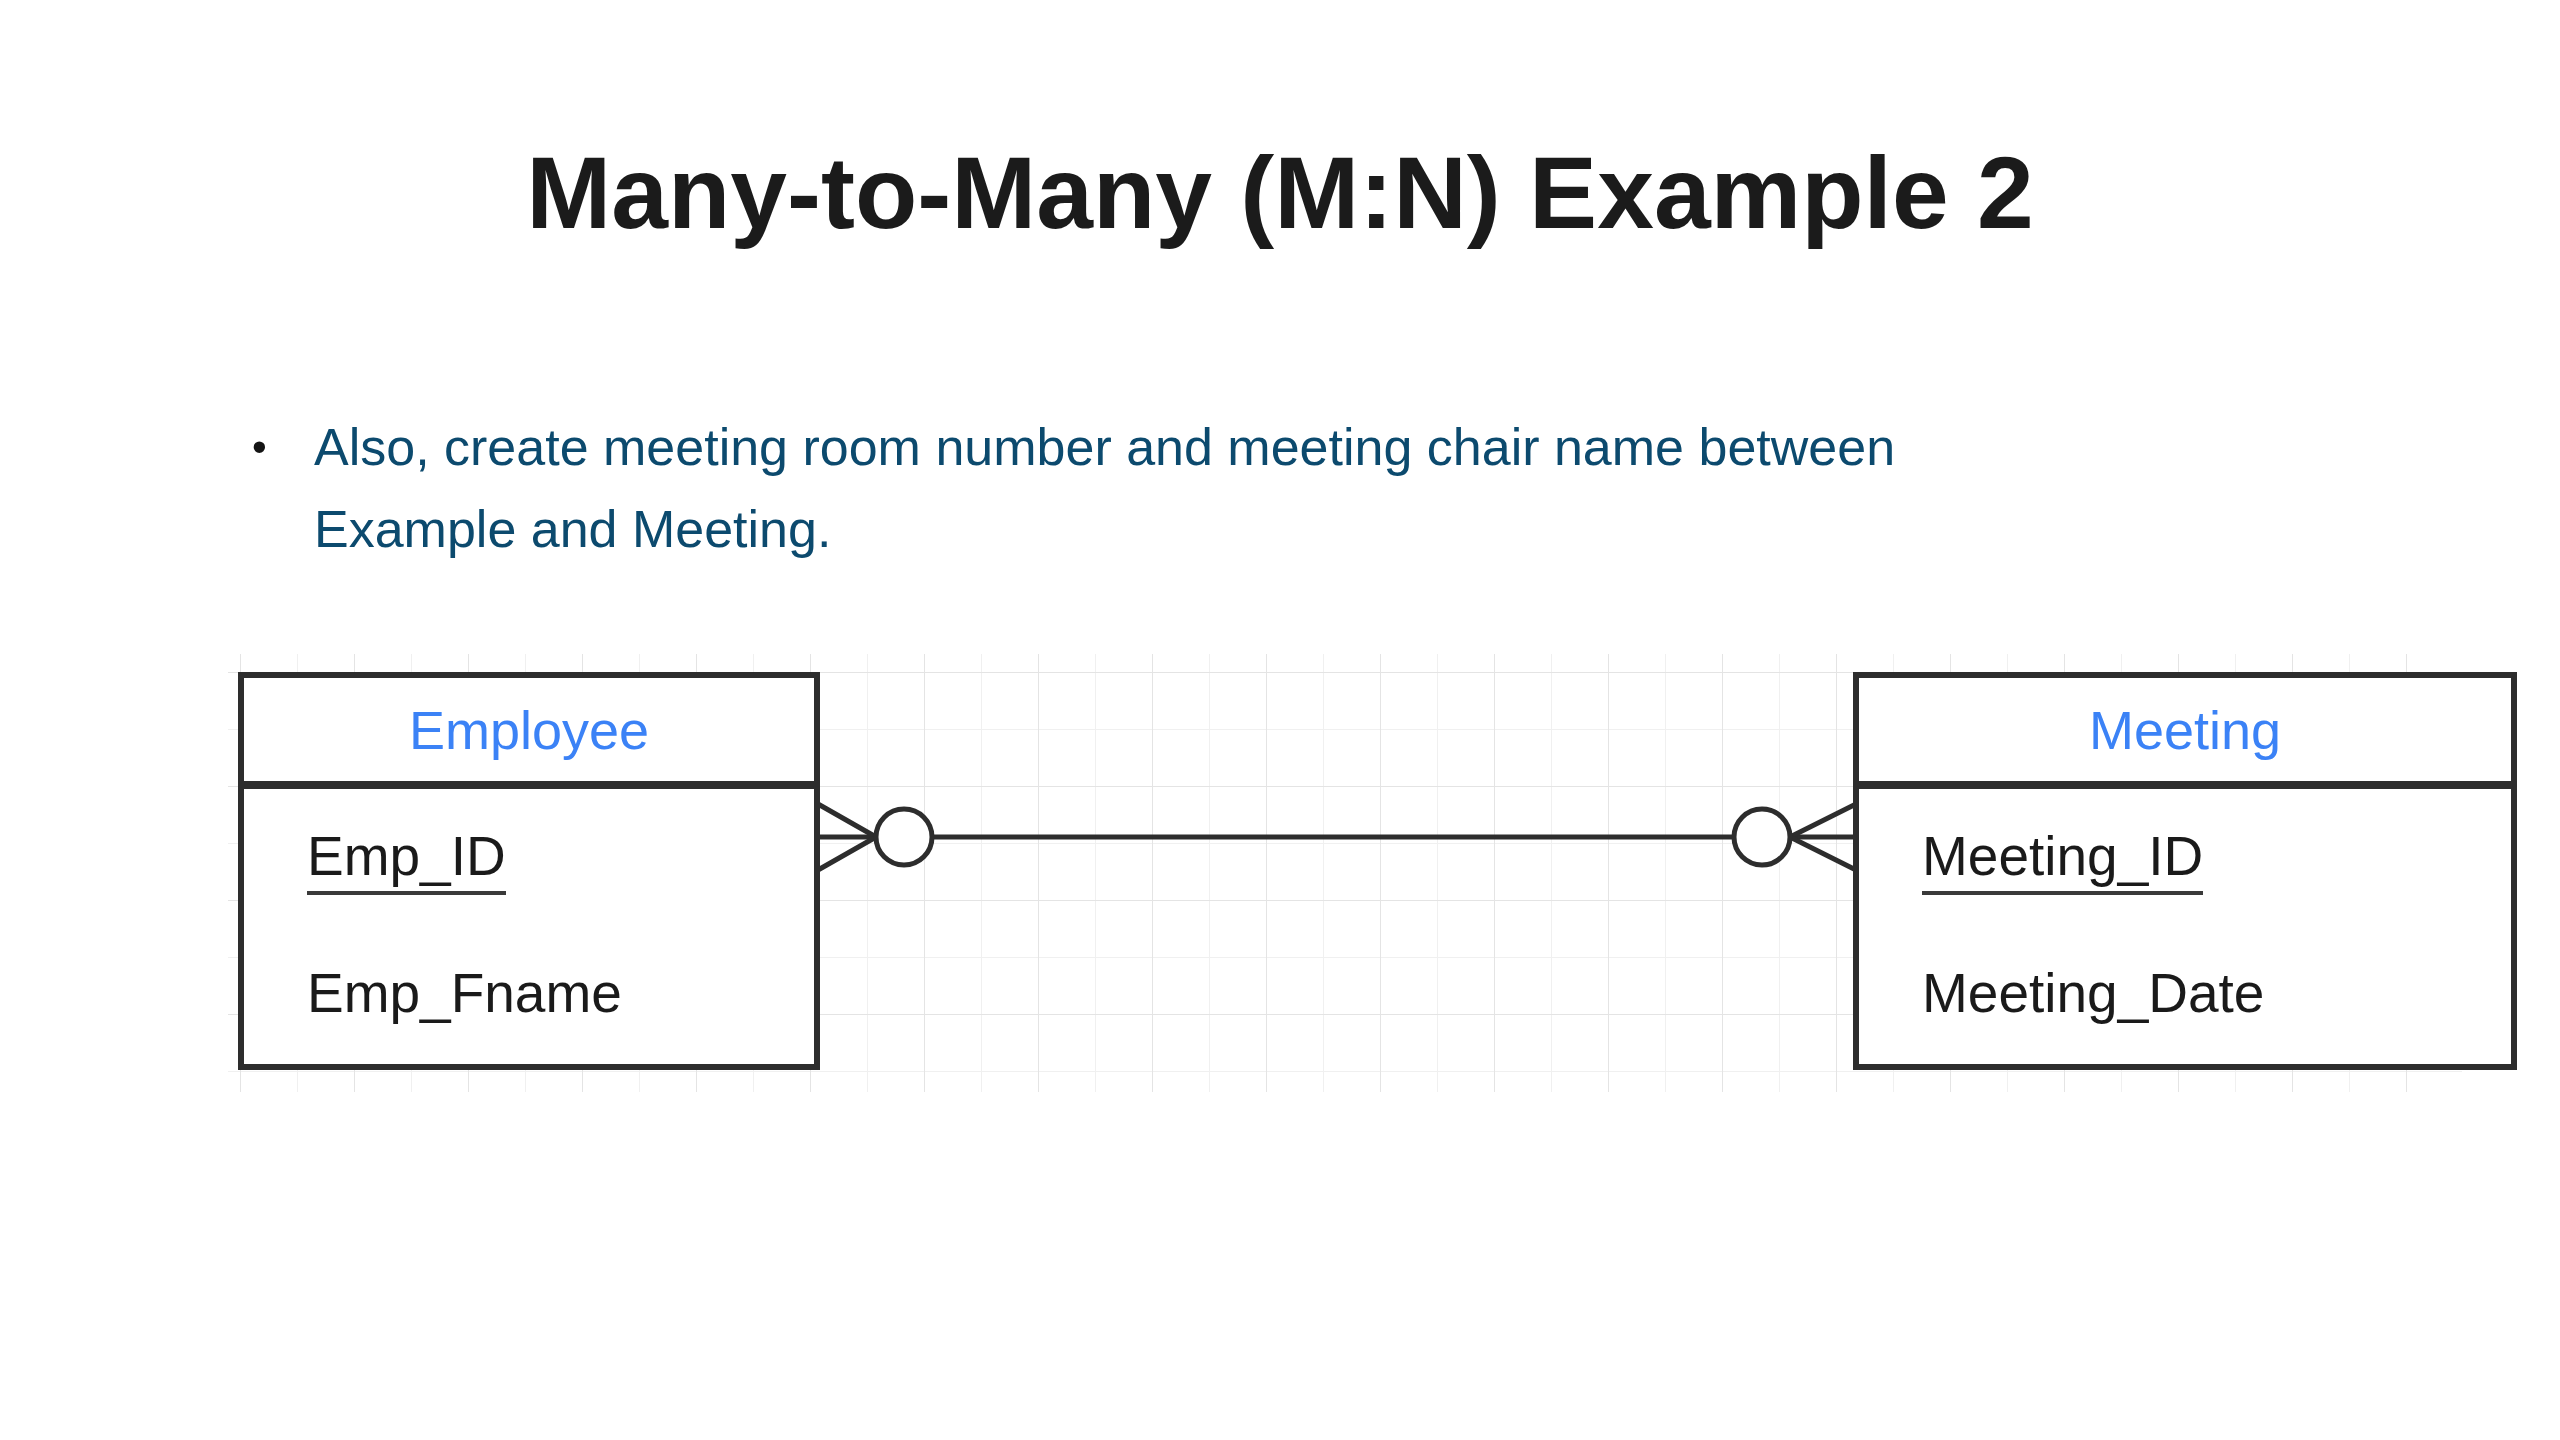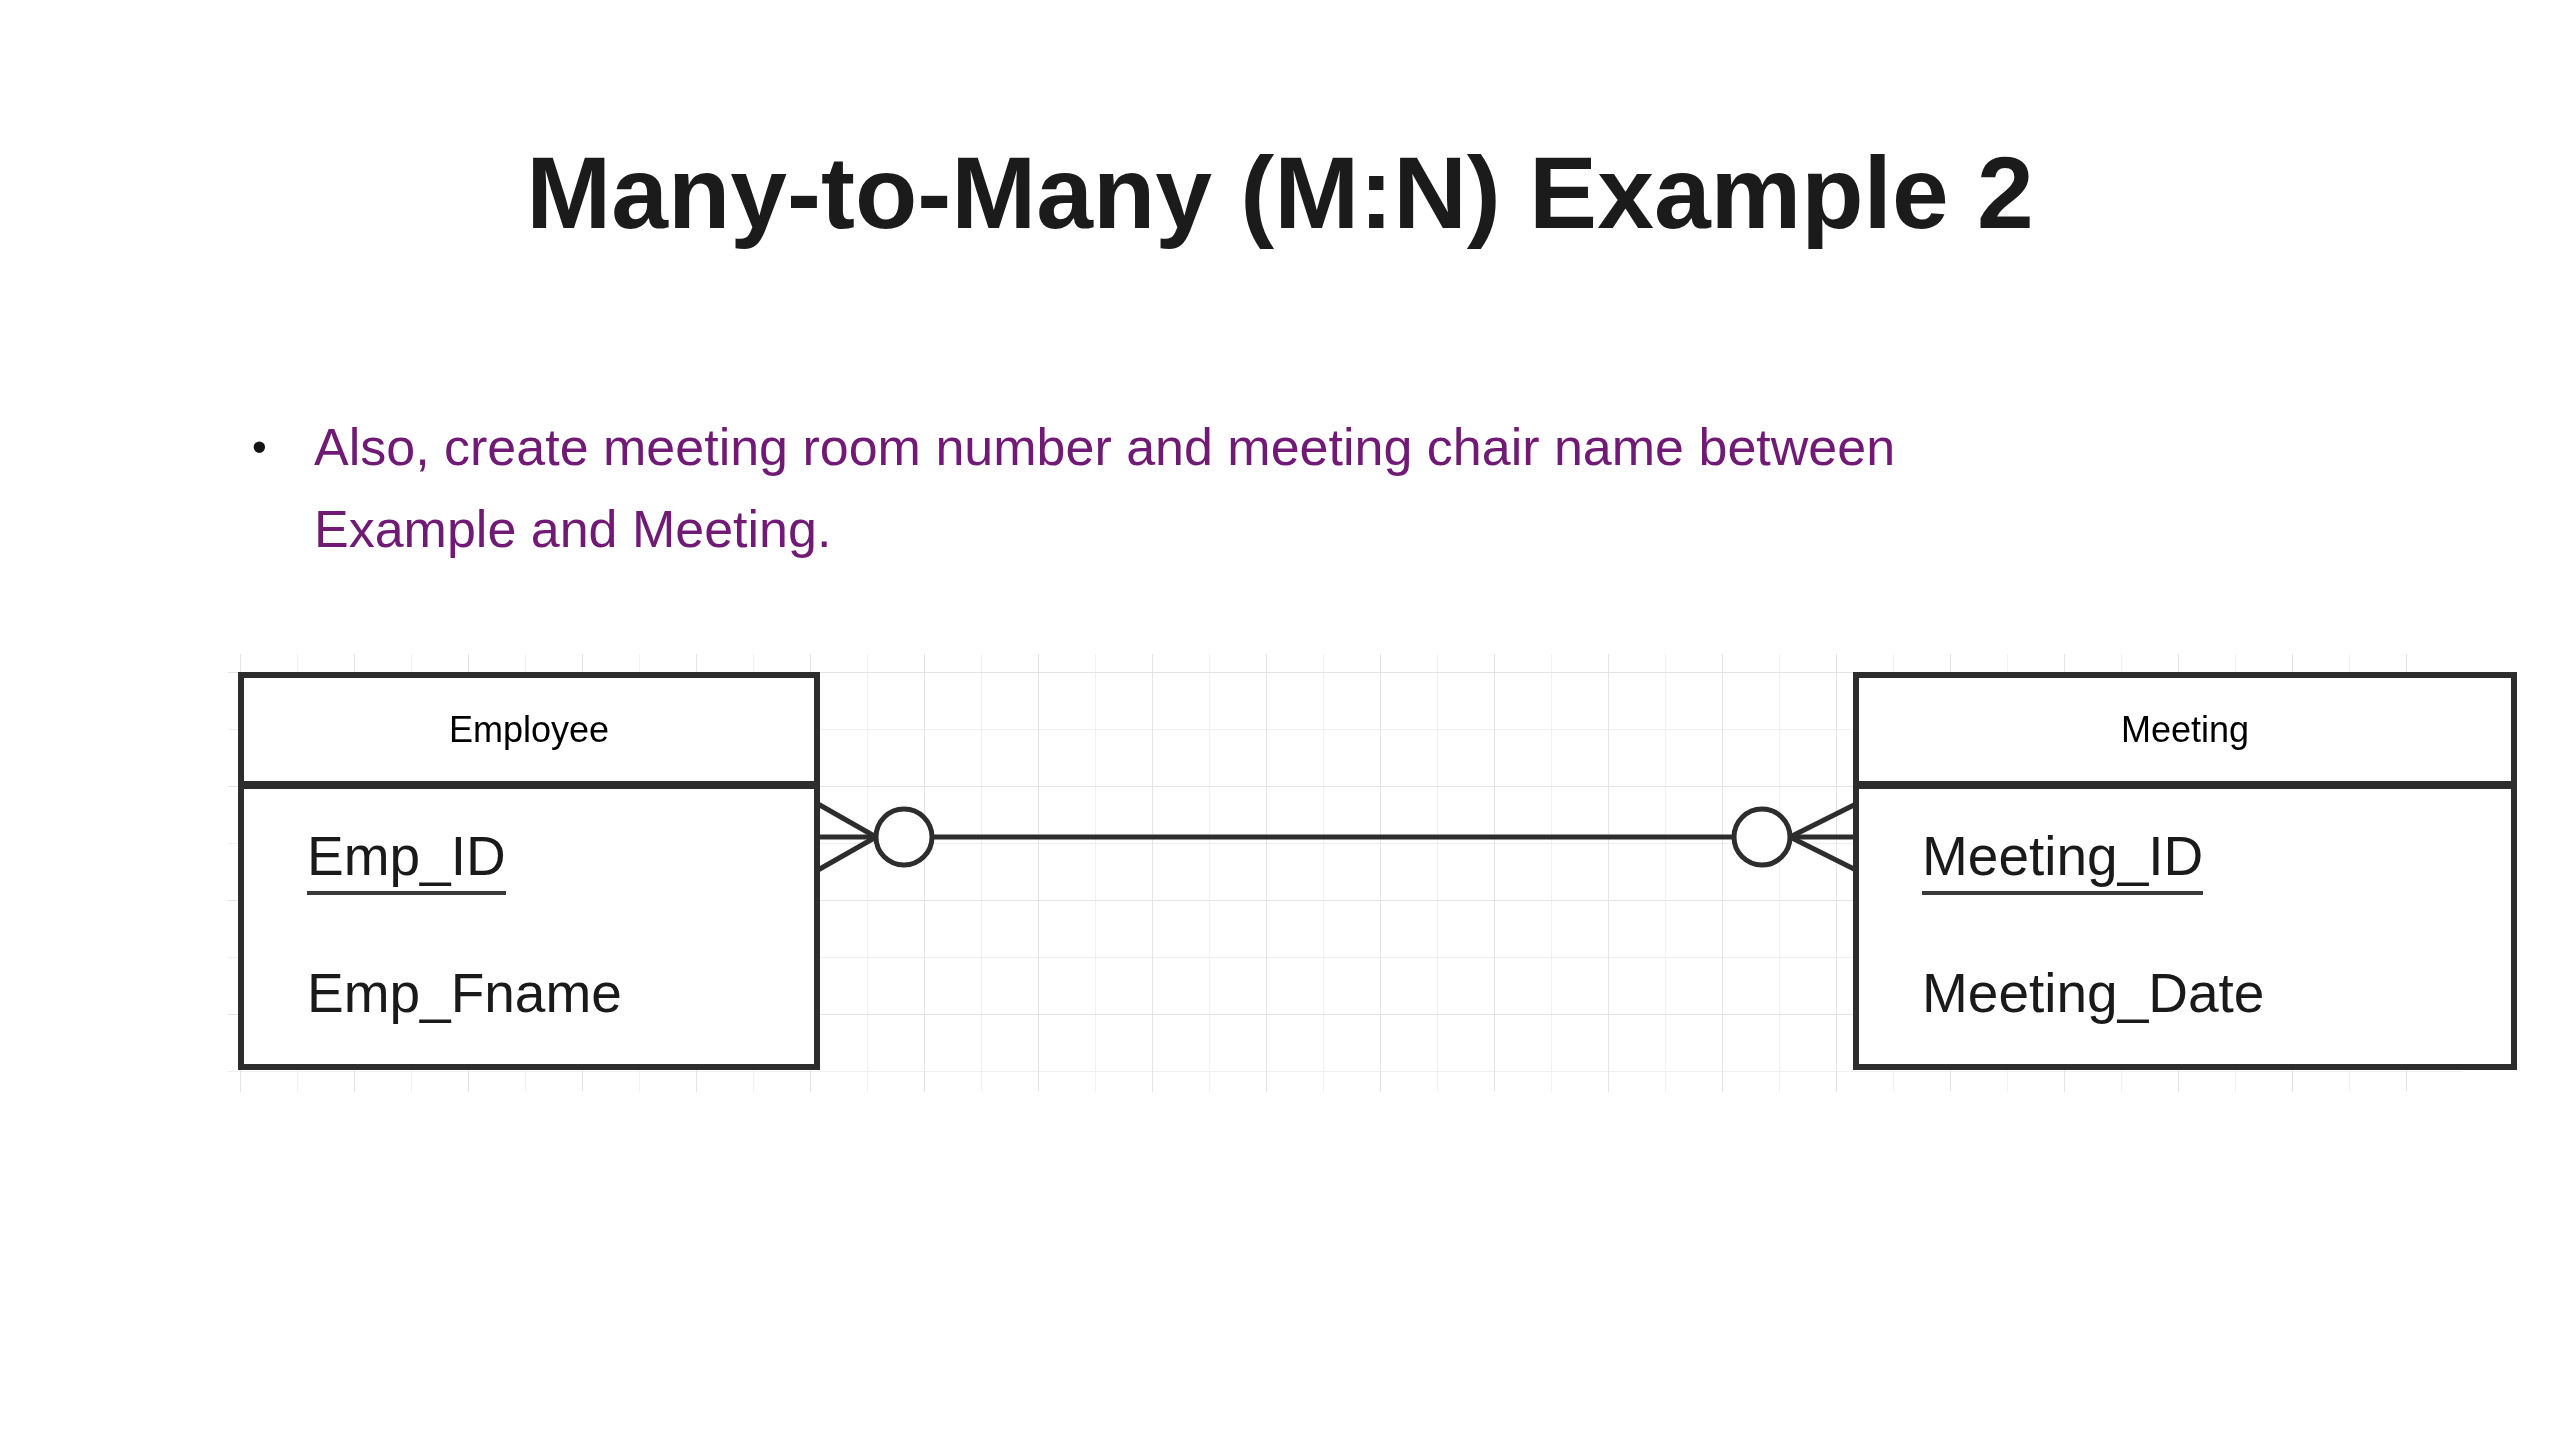--- a/index.html
+++ b/index.html
@@ -43,21 +43,21 @@
   .bullet-marker {
     width: 62px;
     font-size: 42px;
     line-height: 82px;
     color: #141414;
     flex: 0 0 auto;
   }
   .bullet-text {
     font-size: 52px;
     line-height: 82px;
-    color: #701a75;
+    color: #0c4a6e;
   }
 
   
   .diagram-grid {
     position: absolute;
     left: 228px;
     top: 654px;
     width: 2234px;
     height: 438px;
     background-color: #ffffff;
@@ -83,22 +83,22 @@
   .entity-employee { left: 238px; top: 672px; width: 582px; }
   .entity-meeting  { left: 1853px; top: 672px; width: 664px; }
 
   .entity-header {
     box-sizing: border-box;
     height: 111px;
     border-bottom: 8px solid #2d2d2d;
     display: flex;
     align-items: center;
     justify-content: center;
-    font-size: 36px;
-    color: #000000;
+    font-size: 54px;
+    color: #3b82f6;
   }
   .entity-body {
     flex: 1;
     display: flex;
     flex-direction: column;
     padding: 4px 0 4px 16px;
     margin-left: 47px;
   }
   .attr-row {
     flex: 1;

